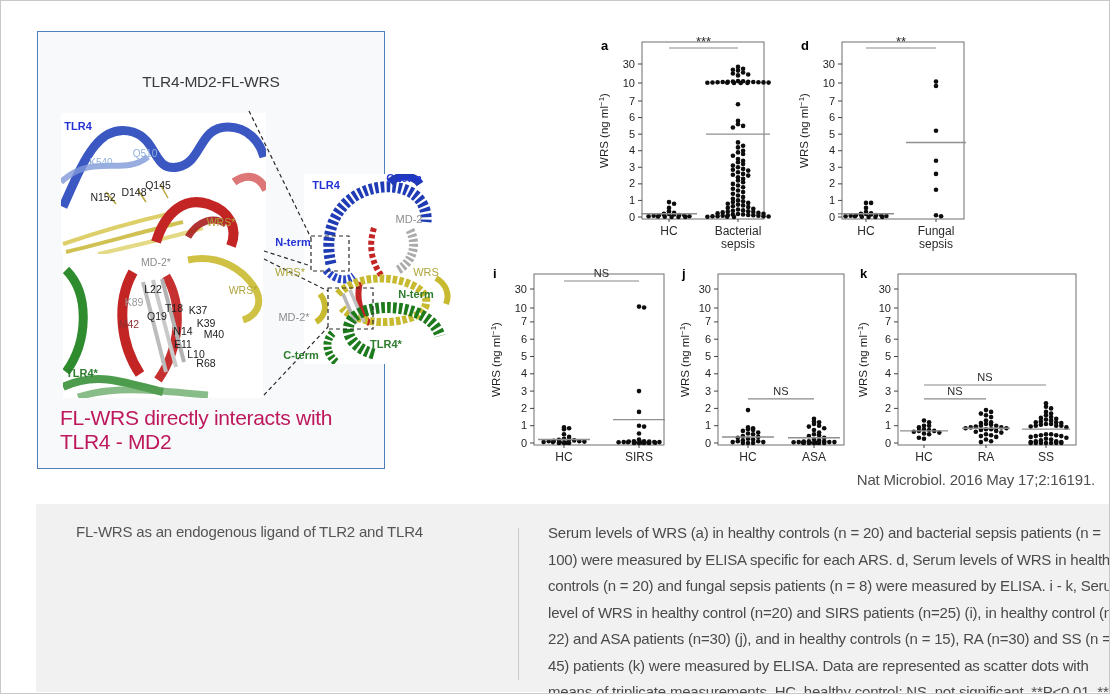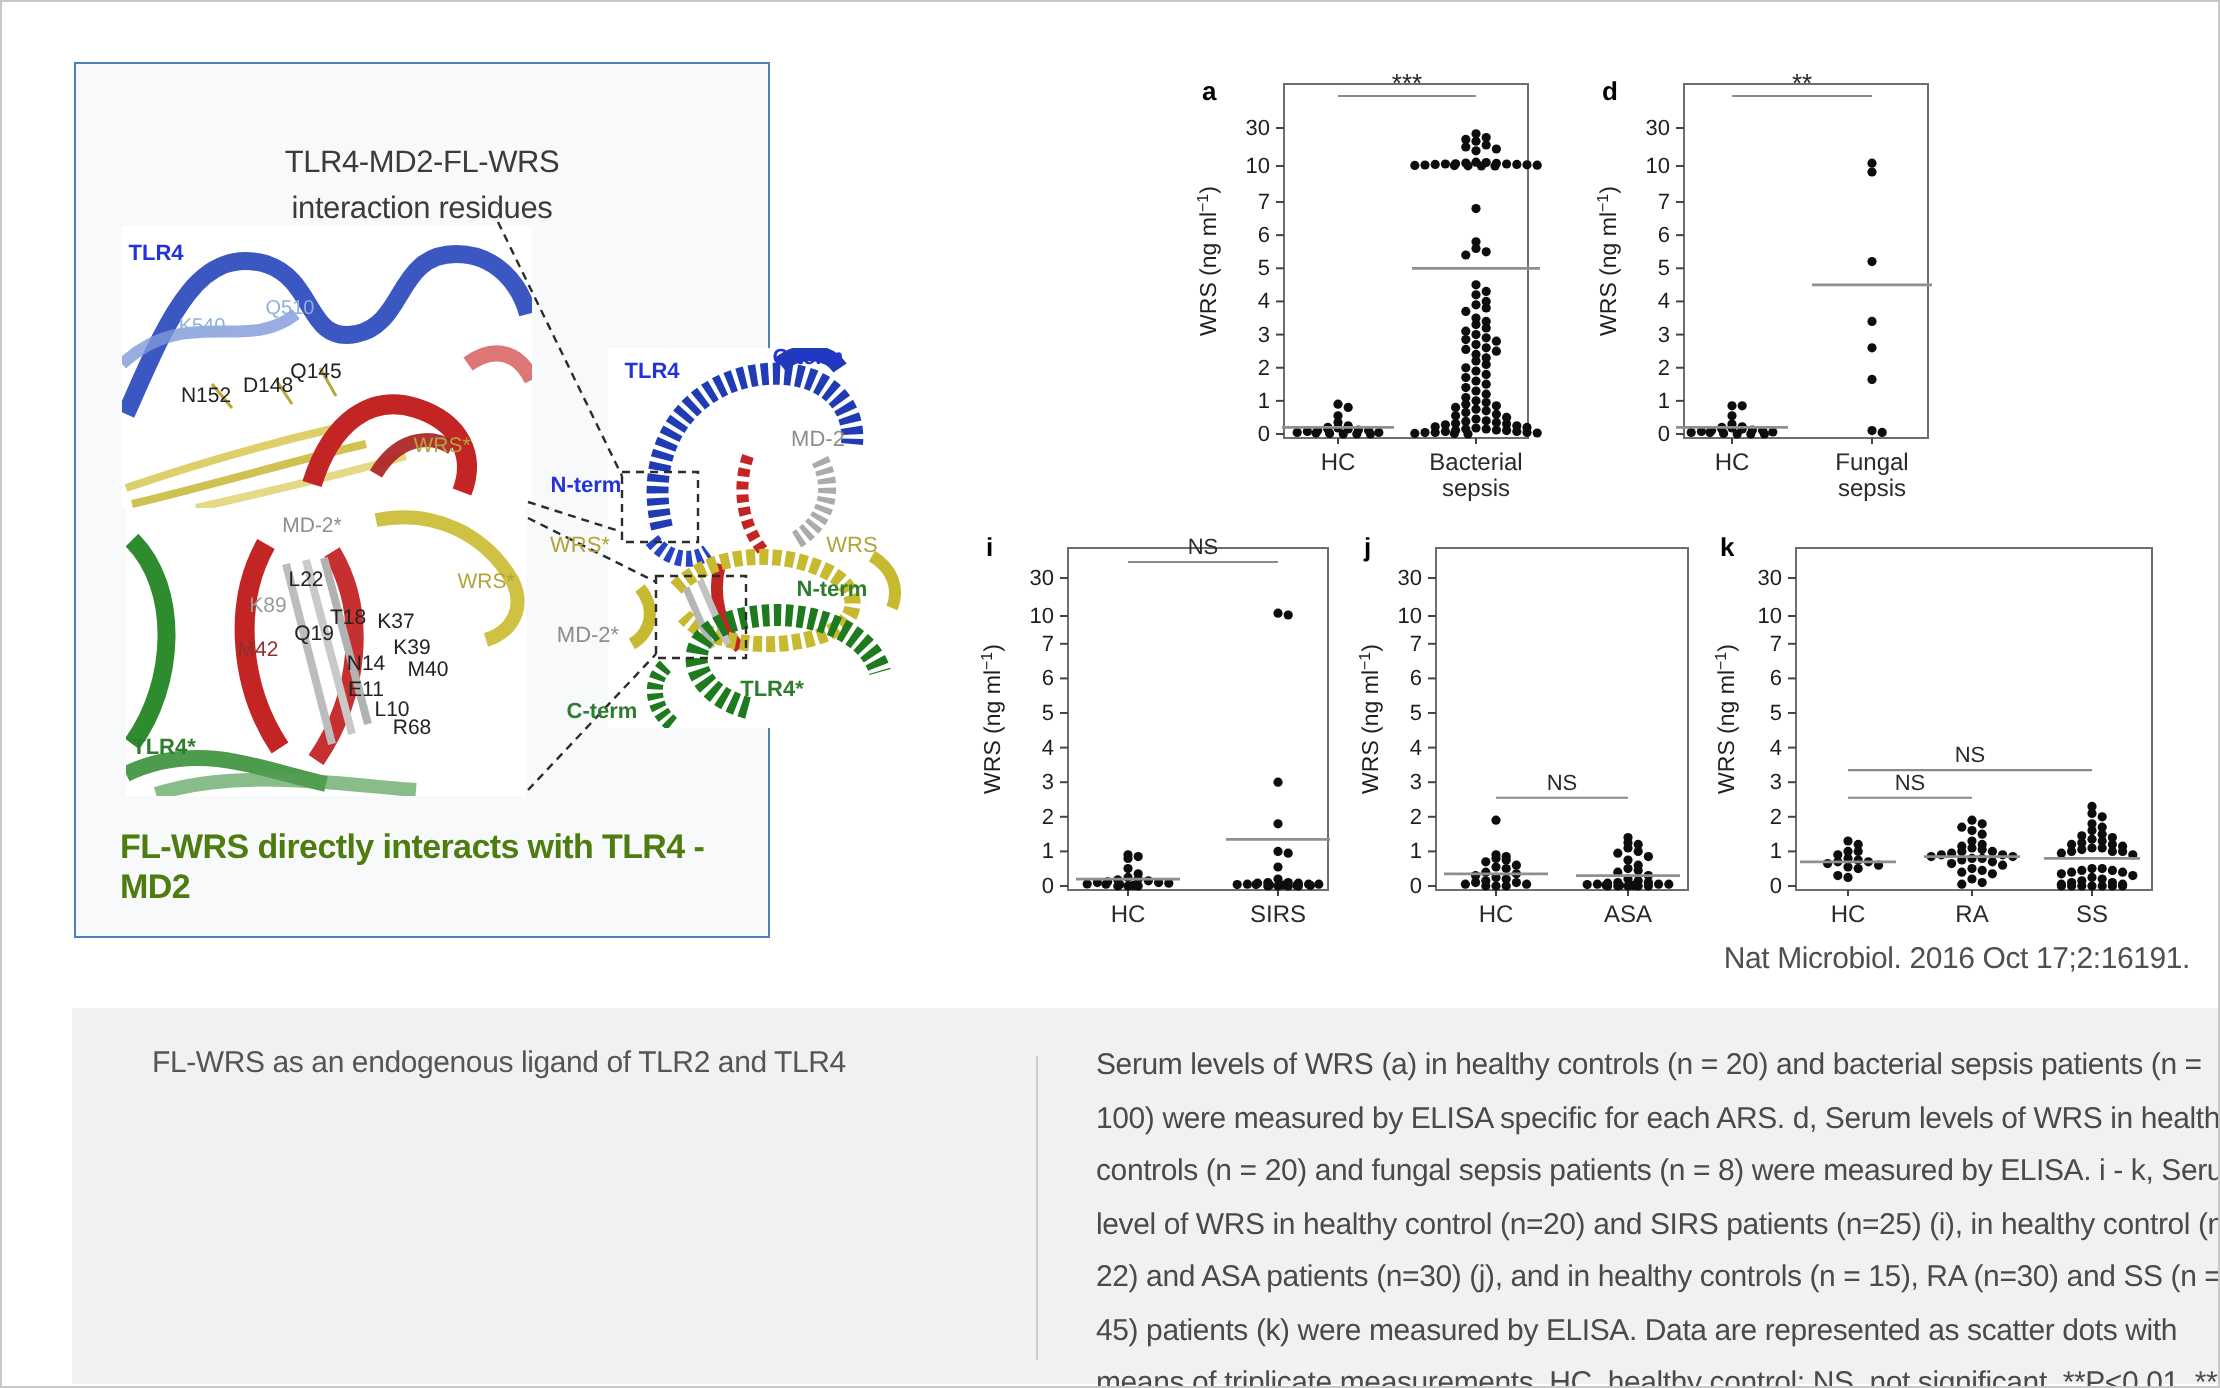--- a/index.html
+++ b/index.html
@@ -3,41 +3,40 @@
 <meta charset="utf-8">
 <style>
   html,body{margin:0;padding:0;background:#fff;}
   .page{position:relative;width:1110px;height:694px;background:#ffffff;
         border:1px solid #c8c8c8;box-sizing:border-box;overflow:hidden;
         font-family:"Liberation Sans",sans-serif;}
   .figure-box{position:absolute;left:36px;top:30px;width:348px;height:438px;
         border:1px solid #4d80b8;background:#f7f9fb;box-sizing:border-box;padding-left:45px;}
   .fig-title{position:absolute;top:38px;left:0;width:100%;text-align:center;
         font-size:15.5px;color:#3b3b3b;line-height:1.5;letter-spacing:-0.2px;z-index:2;}
-  .fig-caption{position:absolute;left:22px;bottom:14px;font-size:17px;color:#4d7c0f;
-        letter-spacing:-0.3px;font-weight:700;z-index:2;}
+  .fig-caption{position:absolute;left:22px;bottom:14px;font-size:21px;color:#be185d;
+        letter-spacing:-0.3px;font-weight:400;z-index:2;}
   #structure-svg{position:absolute;left:0;top:0;}
   .chart{position:absolute;}
   .citation{position:absolute;top:470px;right:14px;font-size:15px;color:#4f4f4f;
         letter-spacing:-0.2px;}
   .footer{position:absolute;left:1px;top:503px;width:1107px;height:188px;background:#f1f1f2;margin-left:34px;}
   .footer-left{position:absolute;left:40px;top:19px;font-size:15px;color:#555;letter-spacing:-0.2px;}
   .footer-divider{position:absolute;left:482px;top:24px;width:1px;height:152px;background:#c9cacd;}
   .footer-desc{position:absolute;left:512px;top:16px;width:584px;font-size:15px;
         line-height:26.5px;color:#4a4a4a;letter-spacing:-0.2px;}
 </style>
 </head>
 <body>
 
 <div class="page">
 
   <div class="figure-box">
     <div class="fig-title">
       <div>TLR4-MD2-FL-WRS</div>
-      <div>interaction residues</div>
     </div>
 
     <svg id="structure-svg" width="429" height="436" viewBox="0 0 429 436">
       <defs>
         <clipPath id="ci1">
             <rect x="23" y="81" width="205" height="141"></rect>
           </clipPath>
         <clipPath id="ci2">
             <rect x="25" y="222" width="200" height="144"></rect>
           </clipPath>
@@ -639,20 +638,20 @@
       <circle cx="206.3" cy="180.0" r="2.3" fill="#0d0d0d"></circle>
       <circle cx="175.7" cy="180.0" r="2.3" fill="#0d0d0d"></circle>
       <line x1="167" y1="166.16" x2="215" y2="166.16" stroke="#8f8f8f" stroke-width="1.4"></line>
       <line x1="69" y1="135.885" x2="131" y2="135.885" stroke="#8a8a8a" stroke-width="1.1"></line>
       <text x="100" y="131.885" text-anchor="middle" font-size="11" fill="#2a2a2a">NS</text>
       <line x1="69" y1="122.04499999999999" x2="191" y2="122.04499999999999" stroke="#8a8a8a" stroke-width="1.1"></line>
       <text x="130" y="118.04499999999999" text-anchor="middle" font-size="11" fill="#2a2a2a">NS</text>
       <text x="5" y="15" font-size="13" font-weight="bold" fill="#000">k</text>
     </svg>
 
-  <div class="citation">Nat Microbiol. 2016 Oct 17;2:16191.</div>
+  <div class="citation">Nat Microbiol. 2016 May 17;2:16191.</div>
 
   <div class="footer">
     <div class="footer-left">FL-WRS as an endogenous ligand of TLR2 and TLR4</div>
     <div class="footer-divider"></div>
     <div class="footer-desc">Serum levels of WRS (a) in healthy controls (n = 20) and bacterial sepsis patients (n = 100) were measured by ELISA specific for each ARS. d, Serum levels of WRS in healthy controls (n = 20) and fungal sepsis patients (n = 8) were measured by ELISA. i - k, Serum level of WRS in healthy control (n=20) and SIRS patients (n=25) (i), in healthy control (n = 22) and ASA patients (n=30) (j), and in healthy controls (n = 15), RA (n=30) and SS (n = 45) patients (k) were measured by ELISA. Data are represented as scatter dots with means of triplicate measurements. HC, healthy control; NS, not significant, **P&lt;0.01, ***P &lt; 0.001, two-tailed Mann - Whitney test against healthy control.</div>
   </div>
 </div>
 
 </body></html>

